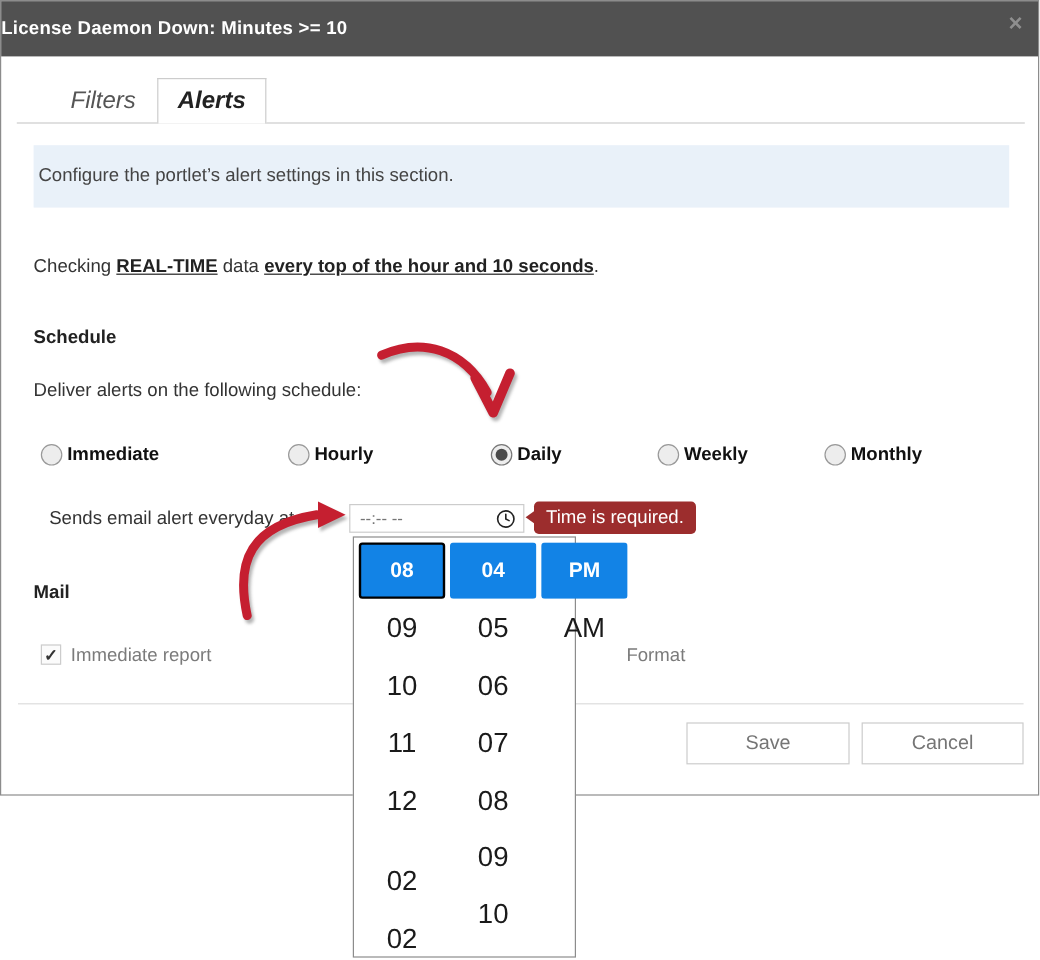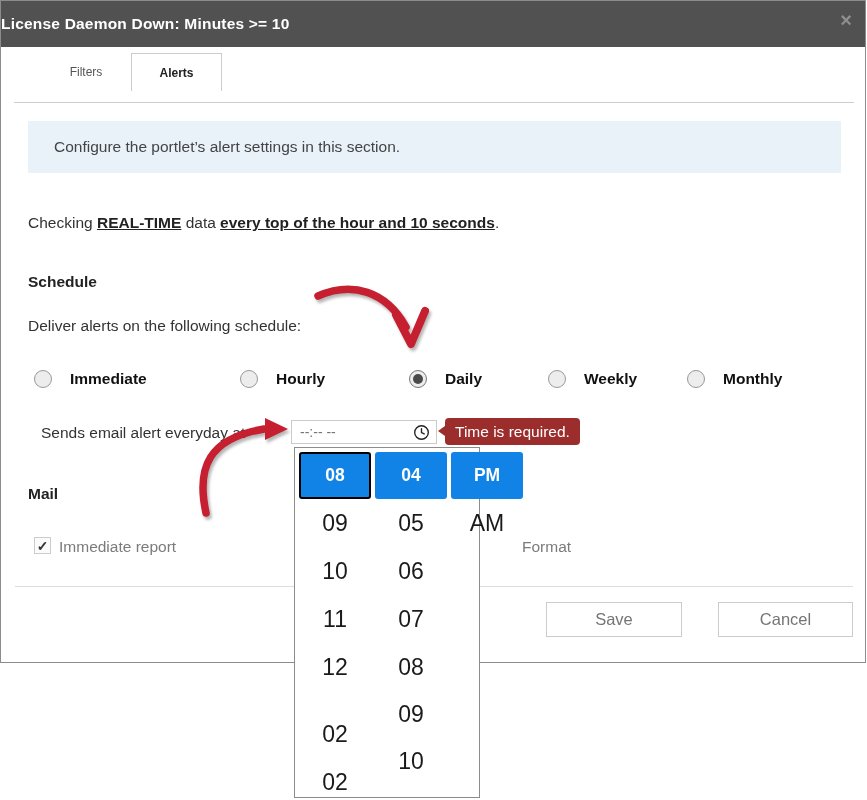--- a/index.html
+++ b/index.html
@@ -7,34 +7,34 @@
   .stage { position:relative; width:867px; height:800px; overflow:hidden; }
 
   
   .modal { position:absolute; left:0; top:0; width:866px; height:663px; background:#fff; border:1px solid #8c8c8c; }
   .modal-header { position:absolute; left:0; top:0; width:100%; height:46px; background:#515151; display:flex; align-items:center; }
   .modal-title { color:#fff; font-size:15.5px; font-weight:bold; letter-spacing:.2px; }
   .close-x { position:absolute; right:13px; top:9px; color:#8f8f8f; font-size:20px; font-weight:bold; cursor:pointer; line-height:1; }
 
   
   .tab-line { position:absolute; left:13px; top:101px; width:840px; border-top:1px solid #ccc; }
-  .tab { position:absolute; top:52px; height:38px; display:flex; align-items:center; justify-content:center; font-size:12px; cursor:pointer; }
+  .tab { position:absolute; top:64px; height:38px; display:flex; align-items:center; justify-content:center; font-size:20px; cursor:pointer;font-style:italic; }
   .tab-filters { left:40px; width:90px; color:#555; }
   .tab-alerts { left:130px; width:91px; background:#fff; border:1px solid #ccc; border-bottom:none; font-weight:bold; color:#222; z-index:2; }
 
-  .info-banner { position:absolute; left:27px; top:120px; width:813px; height:52px; background:#e9f1f9; display:flex; align-items:center; padding-left:26px; font-size:15.5px; color:#444; }
+  .info-banner { position:absolute; left:27px; top:120px; width:813px; height:52px; background:#e9f1f9; display:flex; align-items:center; padding-left:4px; font-size:15.5px; color:#444; }
 
   .checking-line { position:absolute; left:27px; top:213px; font-size:15.5px; color:#333; }
   .checking-line b { color:#222; text-decoration:underline; }
 
   .schedule-heading { position:absolute; left:27px; top:272px; font-size:15.5px; font-weight:bold; color:#222; }
   .schedule-sub { position:absolute; left:27px; top:316px; font-size:15.5px; color:#333; }
 
   
-  .radio-item { position:absolute; top:369px; display:flex; align-items:center; gap:18px; cursor:pointer; }
+  .radio-item { position:absolute; top:369px; display:flex; align-items:center; gap:4px; cursor:pointer; }
   .radio-circle { width:18px; height:18px; border-radius:50%; border:1px solid #999; background:#ededed; position:relative; flex:none; }
   .radio-item.selected .radio-circle { border-color:#777; }
   .radio-item.selected .radio-circle::after { content:""; position:absolute; left:3px; top:3px; width:10px; height:10px; border-radius:50%; background:#4a4a4a; }
   .radio-label { font-size:15.5px; font-weight:bold; color:#111; }
 
   
   .time-label { position:absolute; left:40px; top:423px; font-size:15.5px; color:#333; }
   .time-input-wrap { position:absolute; left:290px; top:419px; width:146px; height:24px; border:1px solid #ccc; background:#fff; }
   .time-input { position:absolute; left:0; top:0; width:100%; height:100%; border:none; outline:none; padding-left:8px; font-size:14px; color:#888; font-family:"Liberation Sans",sans-serif; background:transparent; }
   .clock-icon { position:absolute; right:6px; top:3px; width:17px; height:17px; }
@@ -44,21 +44,21 @@
 
   
   .mail-heading { position:absolute; left:27px; top:484px; font-size:15.5px; font-weight:bold; color:#222; }
   .checkbox { position:absolute; left:33px; top:536px; width:17px; height:17px; border:1px solid #ccc; background:#fbfbfb; display:flex; align-items:center; justify-content:center; font-size:14px; color:#333; font-weight:bold; cursor:pointer; }
   .summarized-label { position:absolute; left:58px; top:537px; font-size:15.5px; color:#7b7b7b; }
   .format-label { position:absolute; left:521px; top:537px; font-size:15.5px; color:#7b7b7b; z-index:1; }
 
   
   .footer-divider { position:absolute; left:14px; top:585px; width:838px; border-top:1px solid #ddd; }
   .btn { position:absolute; top:601px; height:35px; background:#fff; border:1px solid #ccc; color:#757575; font-size:16.5px; display:flex; align-items:center; justify-content:center; cursor:pointer; }
-  .btn-save { left:545px; width:136px; }
+  .btn-save { left:571px; width:136px; }
   .btn-cancel { left:717px; width:135px; }
 
   
   .time-dropdown { position:absolute; left:294px; top:447px; width:186px; height:351px; background:#fff; border:1px solid #8c8c8c; z-index:6; }
   .tp-col { position:absolute; top:4px; width:72px; }
   .tp-col-hours { left:4px; }
   .tp-col-minutes { left:80px; }
   .tp-col-ampm { left:156px; }
   .tp-selected { height:47px; background:#1283e6; border:2px solid transparent; border-radius:3px; color:#fff; font-weight:bold; font-size:17.5px; display:flex; align-items:center; justify-content:center; cursor:pointer; }
   .tp-selected.focused { border-color:#000; }

